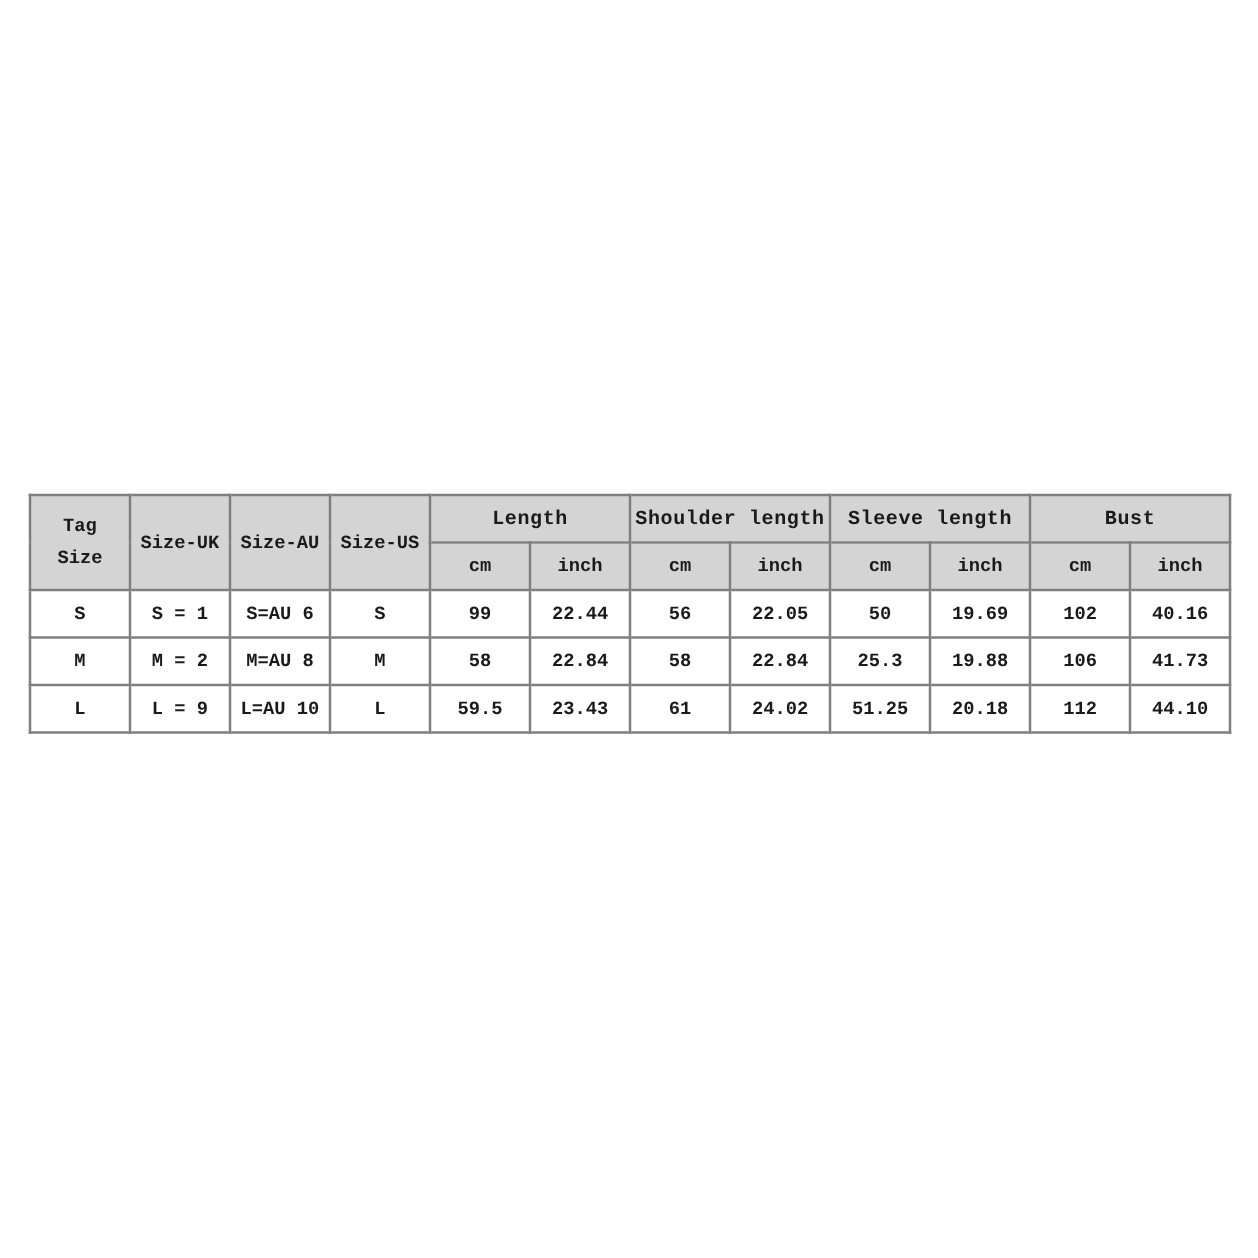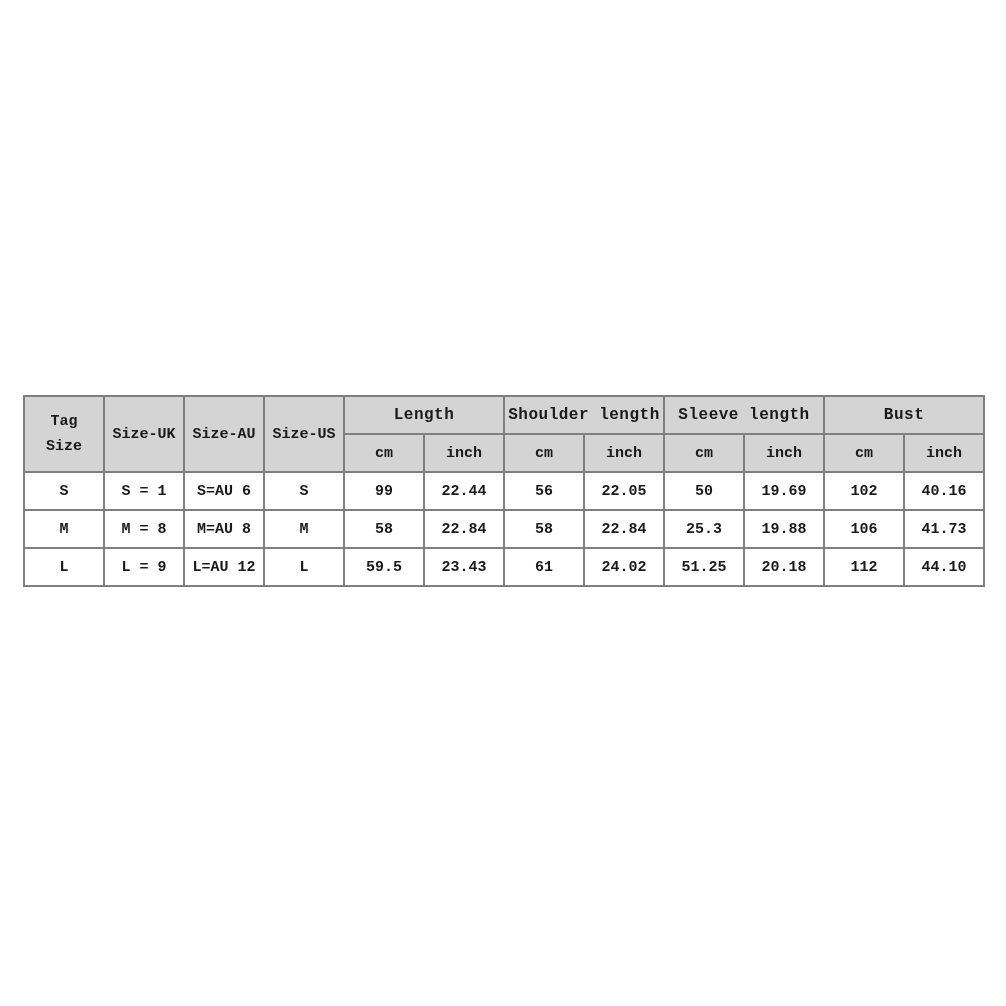--- a/index.html
+++ b/index.html
@@ -111,36 +111,36 @@
         <td>22.44</td>
         <td>56</td>
         <td>22.05</td>
         <td>50</td>
         <td>19.69</td>
         <td>102</td>
         <td>40.16</td>
       </tr>
       <tr>
         <td>M</td>
-        <td>M = 8</td>
+        <td>M = 2</td>
         <td>M=AU 8</td>
         <td>M</td>
         <td>58</td>
         <td>22.84</td>
         <td>58</td>
         <td>22.84</td>
         <td>25.3</td>
         <td>19.88</td>
         <td>106</td>
         <td>41.73</td>
       </tr>
       <tr>
         <td>L</td>
         <td>L = 9</td>
-        <td>L=AU 12</td>
+        <td>L=AU 10</td>
         <td>L</td>
         <td>59.5</td>
         <td>23.43</td>
         <td>61</td>
         <td>24.02</td>
         <td>51.25</td>
         <td>20.18</td>
         <td>112</td>
         <td>44.10</td>
       </tr>

